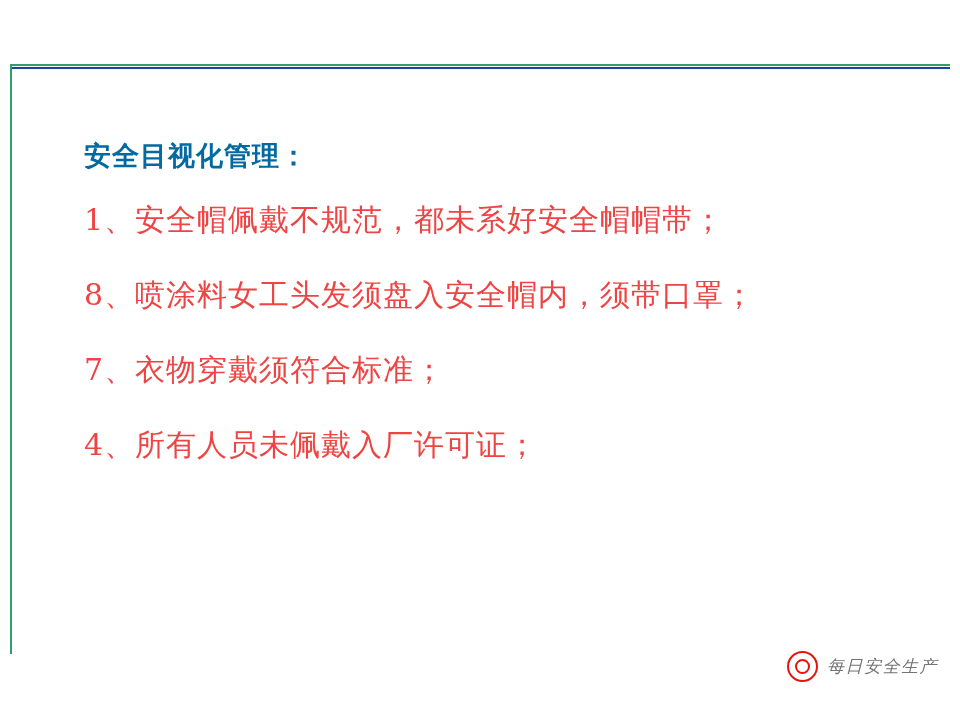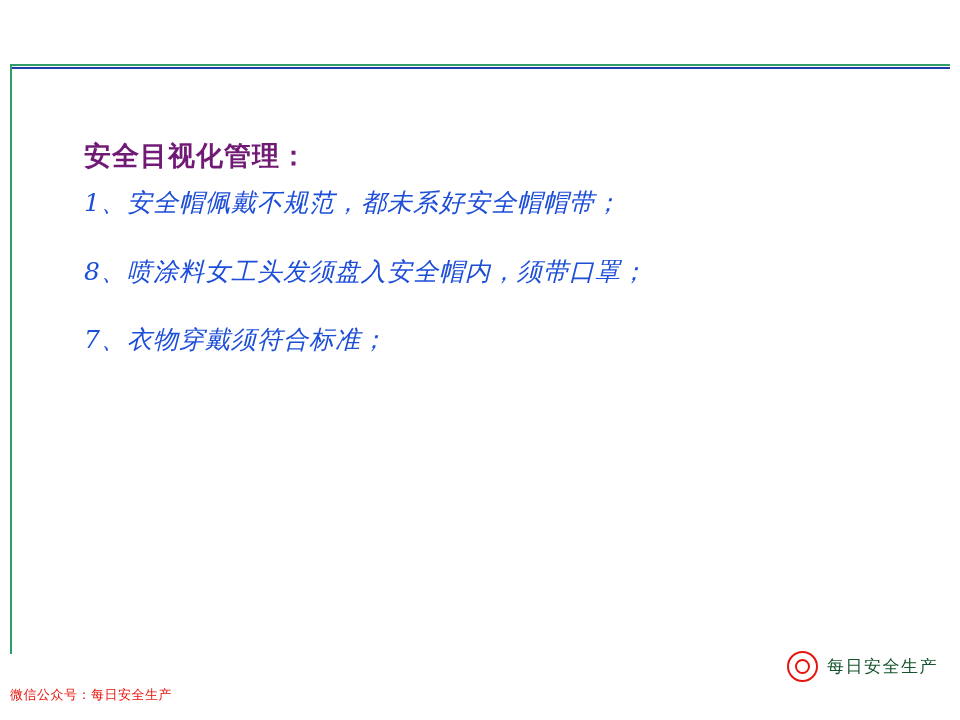--- a/index.html
+++ b/index.html
@@ -46,37 +46,36 @@
     height: 590px;
     background: #2e9e6b;
   }
   .content {
     position: absolute;
     left: 84px;
     top: 140px;
     width: 820px;
   }
   .heading {
-    color: #701a75;
+    color: #0369a1;
     font-size: 27px;
     font-weight: bold;
     letter-spacing: 1px;
     line-height: 1.2;
-    margin-bottom: 15px;
+    margin-bottom: 28px;
     font-family: "DejaVu Sans", sans-serif;
   }
   .item {
-    color: #1d4ed8;
-    font-size: 25px;
+    color: #ef4444;
+    font-size: 30px;
     line-height: 1.3;
     margin-bottom: 36px;
     letter-spacing: 1px;
     font-family: "DejaVu Serif", serif;
     white-space: nowrap;
-    font-style: italic;
   }
   
   .wm-left {
     position: absolute;
     left: 10px;
     bottom: 16px;
     color: #e8140c;
     font-size: 13px;
     letter-spacing: 0.5px;
     font-family: "DejaVu Sans", sans-serif;
@@ -102,42 +101,43 @@
     content: "";
     position: absolute;
     left: 6px;
     top: 6px;
     width: 11px;
     height: 11px;
     border: 2px solid #e8140c;
     border-radius: 50%;
   }
   .wm-right-text {
-    color: #14532d;
+    color: #737373;
     font-size: 17px;
     letter-spacing: 1.5px;
     font-family: "DejaVu Sans", sans-serif;
+    font-style: italic;
   }
 </style>
 </head>
 <body>
 
 <div class="slide">
 
   <div class="top-rule-green"></div>
   <div class="top-rule-blue"></div>
   <div class="left-accent"></div>
 
   <div class="content">
     <div class="heading">安全目视化管理：</div>
     <div class="item">1、安全帽佩戴不规范，都未系好安全帽帽带；</div>
     <div class="item">8、喷涂料女工头发须盘入安全帽内，须带口罩；</div>
     <div class="item">7、衣物穿戴须符合标准；</div>
+    <div class="item">4、所有人员未佩戴入厂许可证；</div>
   </div>
 
-  <div class="wm-left">微信公众号：每日安全生产</div>
 
   <div class="wm-right">
     <div class="wm-logo"></div>
     <div class="wm-right-text">每日安全生产</div>
   </div>
 
 </div>
 
 </body></html>

